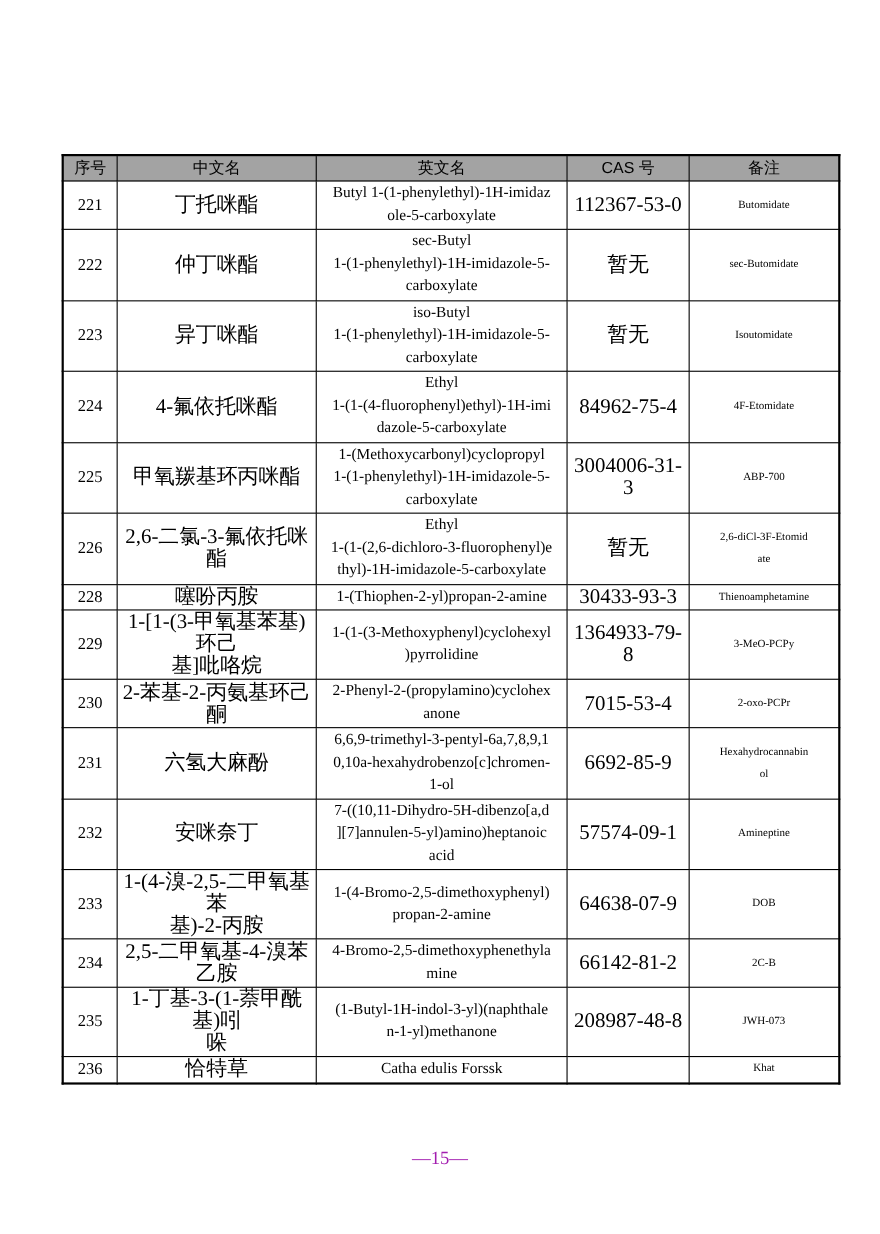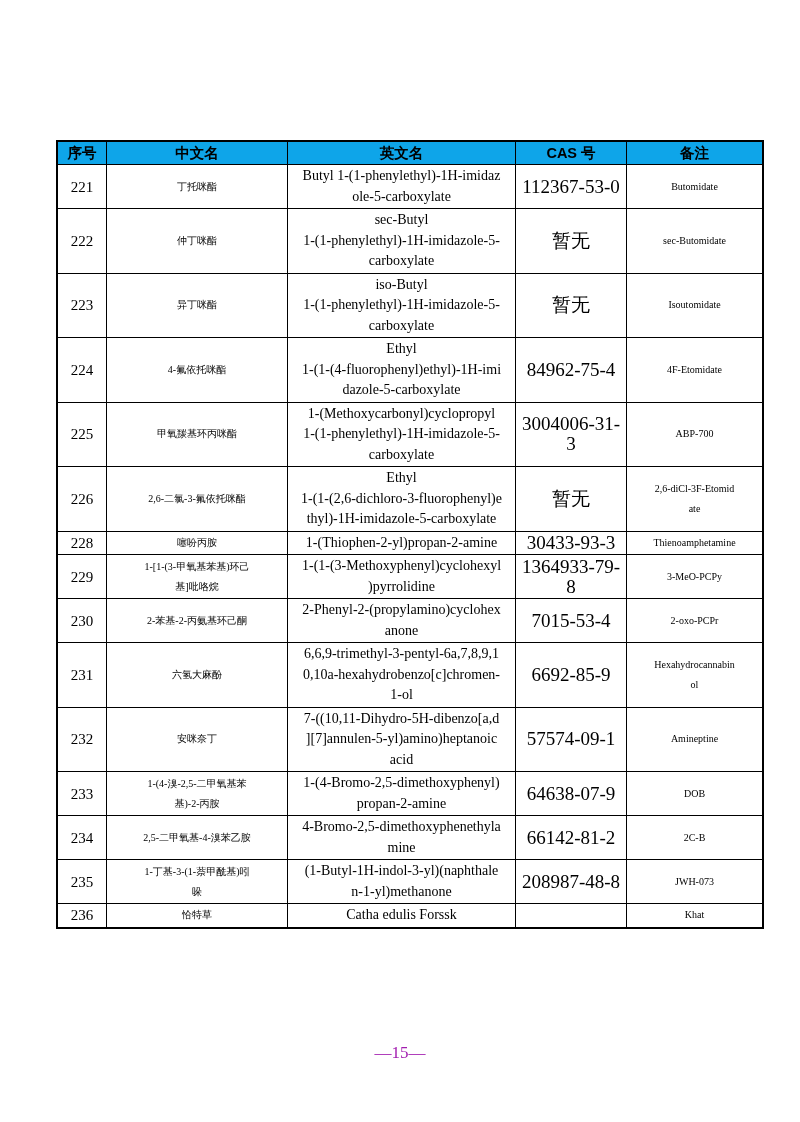--- a/index.html
+++ b/index.html
@@ -28,36 +28,36 @@
   table.substances th,
   table.substances td {
     border: 1px solid #000000;
     text-align: center;
     vertical-align: middle;
     padding: 1px 2px;
     white-space: pre-line;
     overflow-wrap: break-word;
   }
   table.substances thead th {
-    background: #0ea5e9;
+    background: #a3a3a3;
     font-family: "Liberation Sans", "DejaVu Sans", sans-serif;
-    font-weight: 700;
+    font-weight: 400;
     font-size: 14.5px;
     height: 20px;
     line-height: 20px;
     white-space: nowrap;
   }
   .col-no   { width: 44px;  }
   .col-cn   { width: 176px; }
   .col-en   { width: 223px; }
   .col-cas  { width: 106px; }
   .col-note { width: 131px; }
 
   td.col-no   { font-size: 15px;   line-height: 20px; }
-  td.col-cn   { font-size: 10px; line-height: 20px; }
+  td.col-cn   { font-size: 19px; line-height: 20px; }
   td.col-en   { font-size: 14px;   line-height: 20.5px; }
   td.col-cas  { font-size: 19px; line-height: 20px; }
   td.col-note { font-size: 10px;   line-height: 20px; }
 
   tbody tr { min-height: 22px; }
 
   .page-number {
     position: absolute;
     top: 1042px;
     left: 0;

